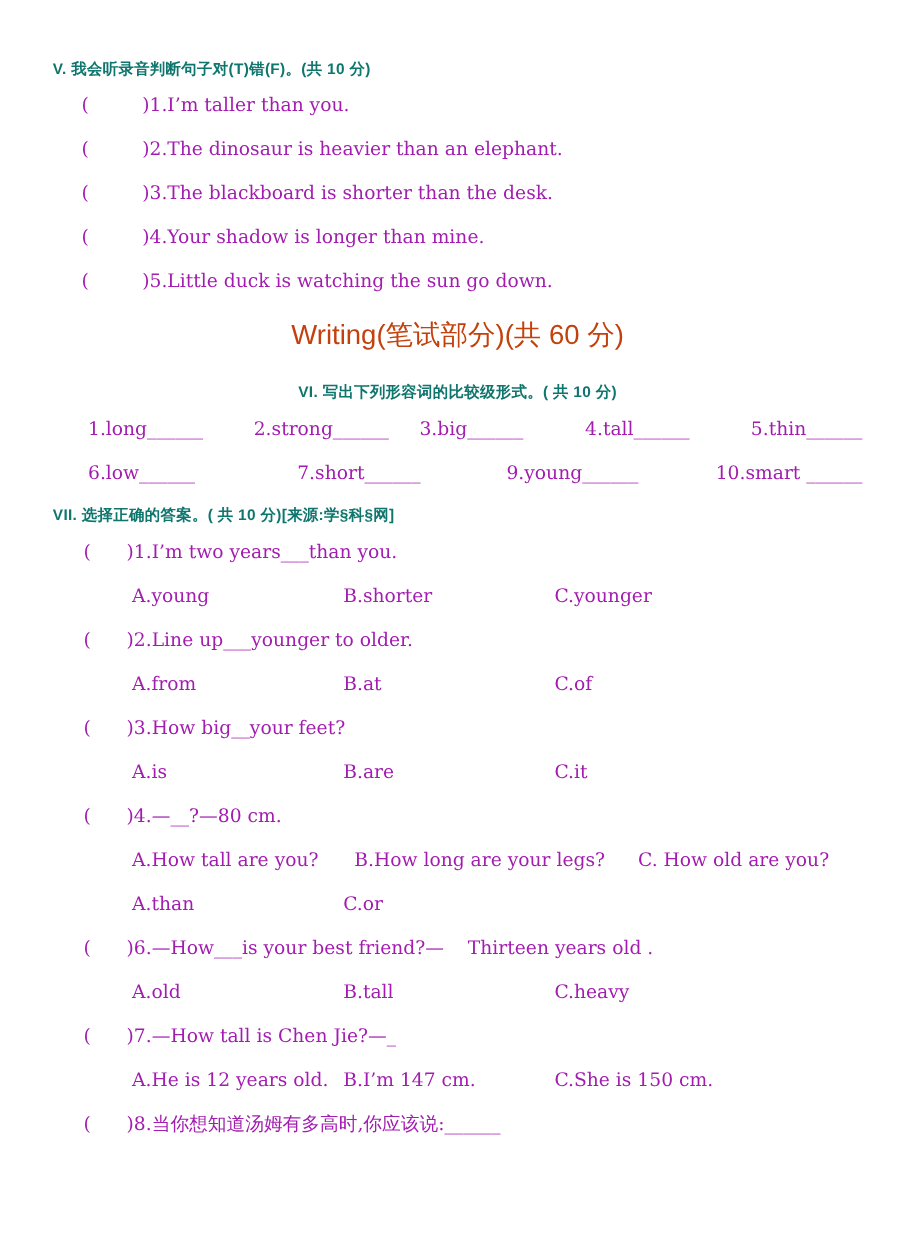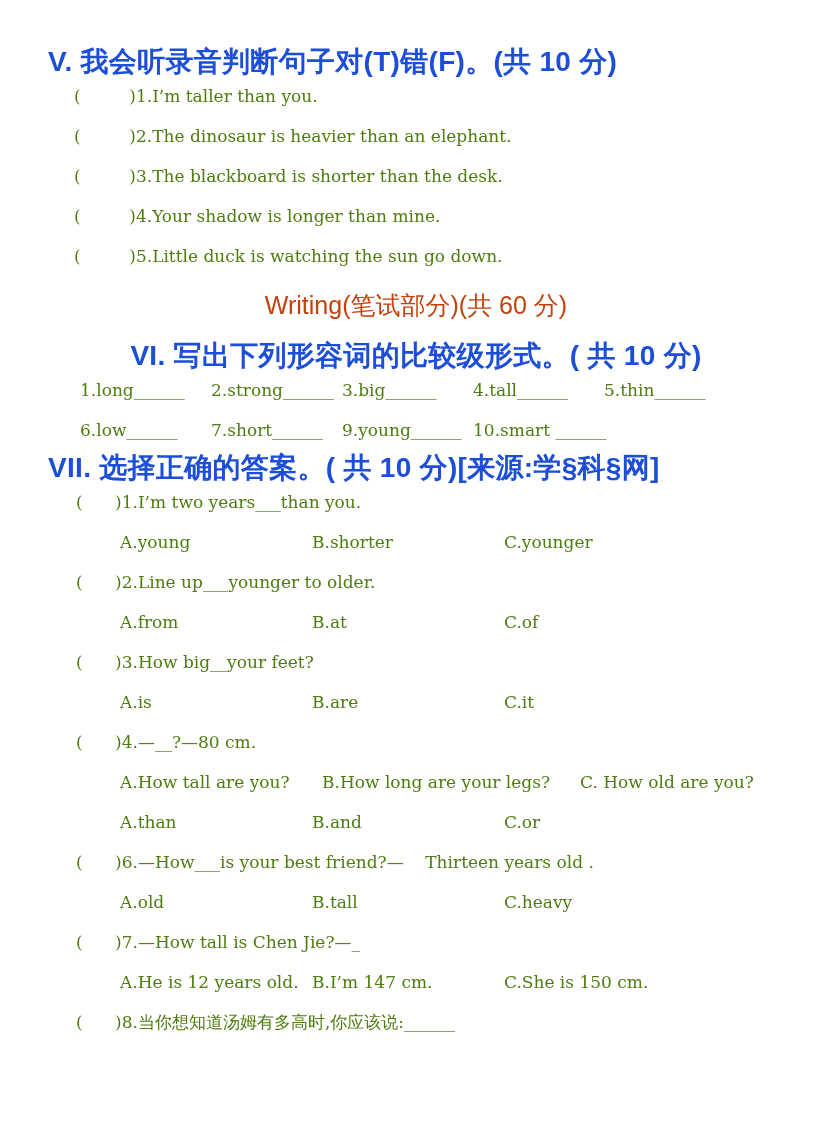--- a/index.html
+++ b/index.html
@@ -3,31 +3,31 @@
 <meta charset="utf-8">
 <style>
   html,body{margin:0;padding:0;background:#ffffff;}
   .page{
     width:816px;height:1145px;box-sizing:border-box;
     padding:48px 32px 0 48px;background:#ffffff;color:#000;
     overflow:hidden;position:relative;
   }
   .sec-title{
     font-family:"Liberation Sans",sans-serif;font-weight:bold;
-    font-size:28px;line-height:28px;letter-spacing:.3px;color:#1d4ed8;
+    font-size:14px;line-height:28px;letter-spacing:.3px;color:#0f766e;
   }
-  .serif{font-family:"DejaVu Serif",serif;font-size:17px;color:#4d7c0f;}
+  .serif{font-family:"DejaVu Serif",serif;font-size:17px;color:#a21caf;}
   .tf-item{line-height:40px;padding-left:26px;white-space:pre-wrap;}
   .bracket{white-space:pre;}
   .writing-heading{
     font-family:"Liberation Sans",sans-serif;font-size:25px;line-height:30px;
     text-align:center;margin-top:14px;color:#c2410c;
   }
   .vi-title{margin-top:22px;text-align:center;}
-  .vi-row{display:flex;line-height:40px;padding-left:32px;}
+  .vi-row{display:flex;line-height:40px;padding-left:32px;justify-content:space-between;}
   .vi-cell{flex:0 0 131px;white-space:pre;}
   .vi-cell:last-child{flex:0 0 auto;}
   .vii-title{margin-top:4px;}
   .q-line{line-height:40px;padding-left:28px;white-space:pre-wrap;}
   .opts{display:flex;line-height:40px;padding-left:72px;}
   .opt{flex:0 0 192px;white-space:pre;}
   .opt-last{flex:0 0 auto;}
   .opts-q4 .opt:nth-child(1){flex-basis:202px;}
   .opts-q4 .opt:nth-child(2){flex-basis:258px;}
 </style>
@@ -87,21 +87,20 @@
 
   <div class="serif q-line"><span class="bracket">(      )</span><span>4.—__?—80 cm.</span></div>
   <div class="serif opts opts-q4">
     <span class="opt">A.How tall are you?</span>
     <span class="opt">B.How long are your legs?</span>
     <span class="opt opt-last">C. How old are you?</span>
   </div>
 
   <div class="serif opts">
     <span class="opt">A.than</span>
-    <span class="opt">B.and</span>
     <span class="opt opt-last">C.or</span>
   </div>
 
   <div class="serif q-line"><span class="bracket">(      )</span><span>6.—How___is your best friend?—    Thirteen years old .</span></div>
   <div class="serif opts">
     <span class="opt">A.old</span>
     <span class="opt">B.tall</span>
     <span class="opt opt-last">C.heavy</span>
   </div>
 

